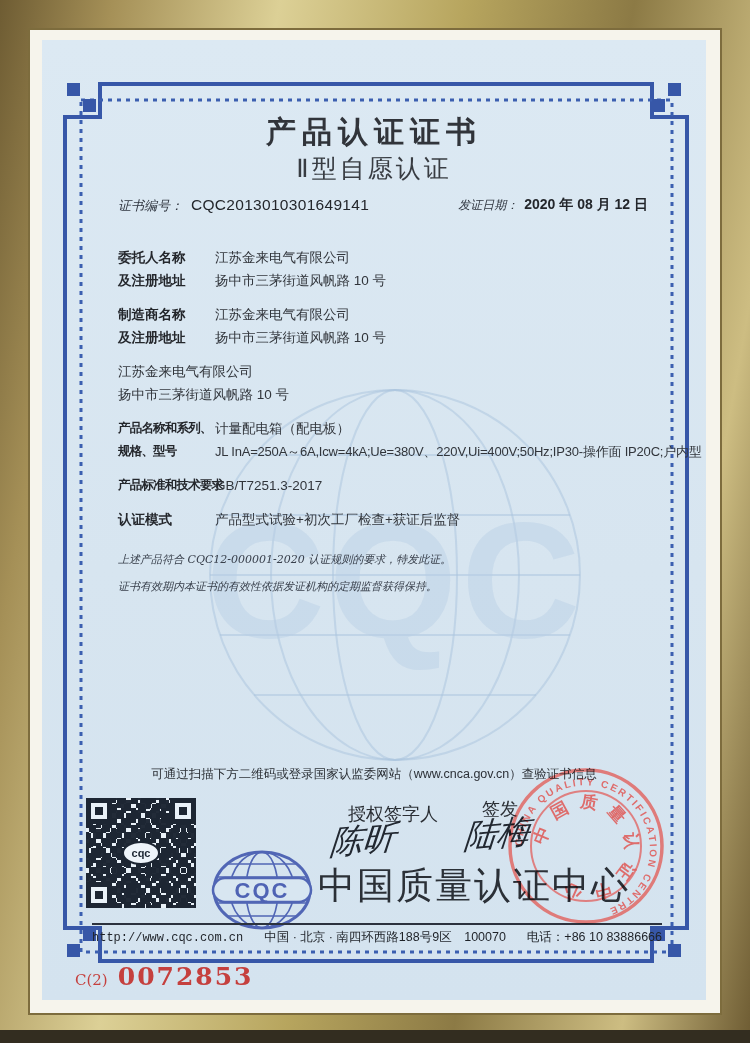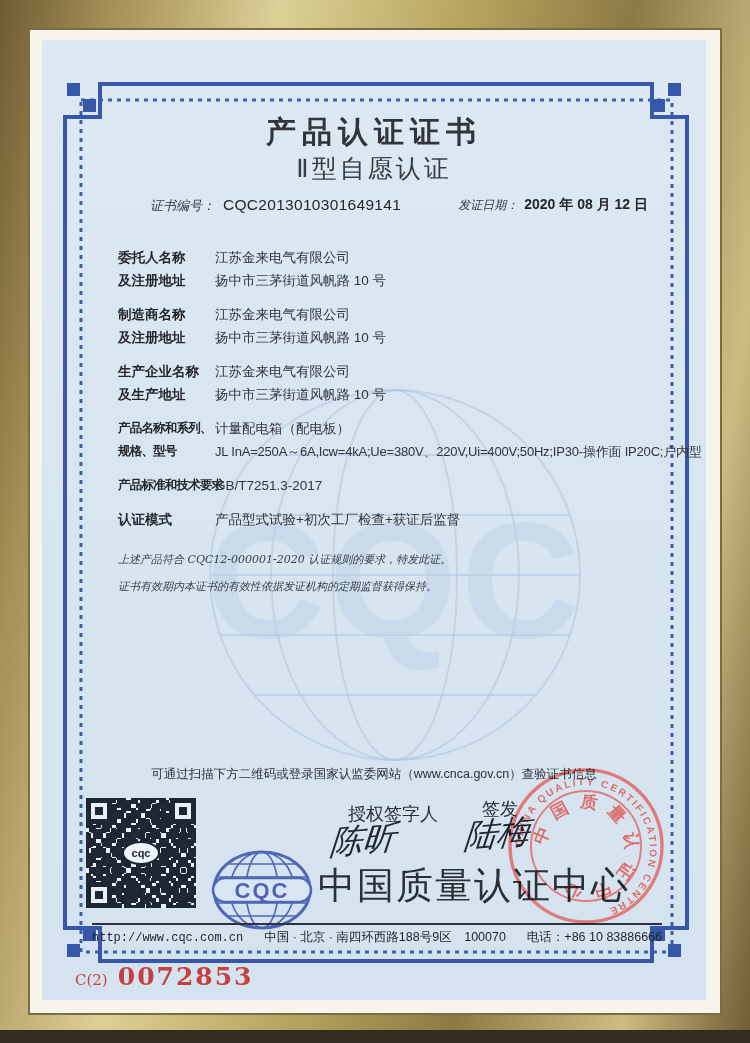--- a/index.html
+++ b/index.html
@@ -22,21 +22,21 @@
   .watermark { left:123px; top:325px; z-index:0; }
   .content { position:absolute; inset:0; z-index:1; }
 
   .title { position:absolute; top:72px; left:0; right:0; text-align:center;
     font-size:30px; font-weight:bold; letter-spacing:6px; color:#31343a; }
   .subtitle { position:absolute; top:112px; left:0; right:0; text-align:center;
     font-size:25px; letter-spacing:3px; color:#383c42; font-weight:400; }
 
   .kai { font-family:"DejaVu Serif", serif; font-style:italic; color:#2f353f; }
 
-  .cert-line { position:absolute; top:156px; left:76px; white-space:nowrap;margin-left:32px; }
+  .cert-line { position:absolute; top:156px; left:76px; white-space:nowrap; }
   .cert-line .lblk { font-size:13px; margin-right:8px; }
   .certno { font-size:15.5px; color:#23262b; letter-spacing:.3px; }
 
   .dates { position:absolute; top:153px; right:58px; }
   .date-row { line-height:22px; white-space:nowrap; }
   .date-row .lblk { font-size:12px; margin-right:6px; }
   .dateval { font-size:14px; font-weight:600; color:#23262b; }
 
   .fields { position:absolute; top:206px; left:76px; right:18px; }
   .frow { display:flex; margin-bottom:11px; }
@@ -157,24 +157,20 @@
         <div class="flabels">
           <div>制造商名称</div>
           <div>及注册地址</div>
         </div>
         <div class="fvalues">
           <div>江苏金来电气有限公司</div>
           <div>扬中市三茅街道风帆路 10 号</div>
         </div>
       </div>
       <div class="frow">
-        <div class="flabels">
-          <div>生产企业名称</div>
-          <div>及生产地址</div>
-        </div>
         <div class="fvalues">
           <div>江苏金来电气有限公司</div>
           <div>扬中市三茅街道风帆路 10 号</div>
         </div>
       </div>
       <div class="frow">
         <div class="flabels condensed">
           <div>产品名称和系列、</div>
           <div>规格、型号</div>
         </div>

